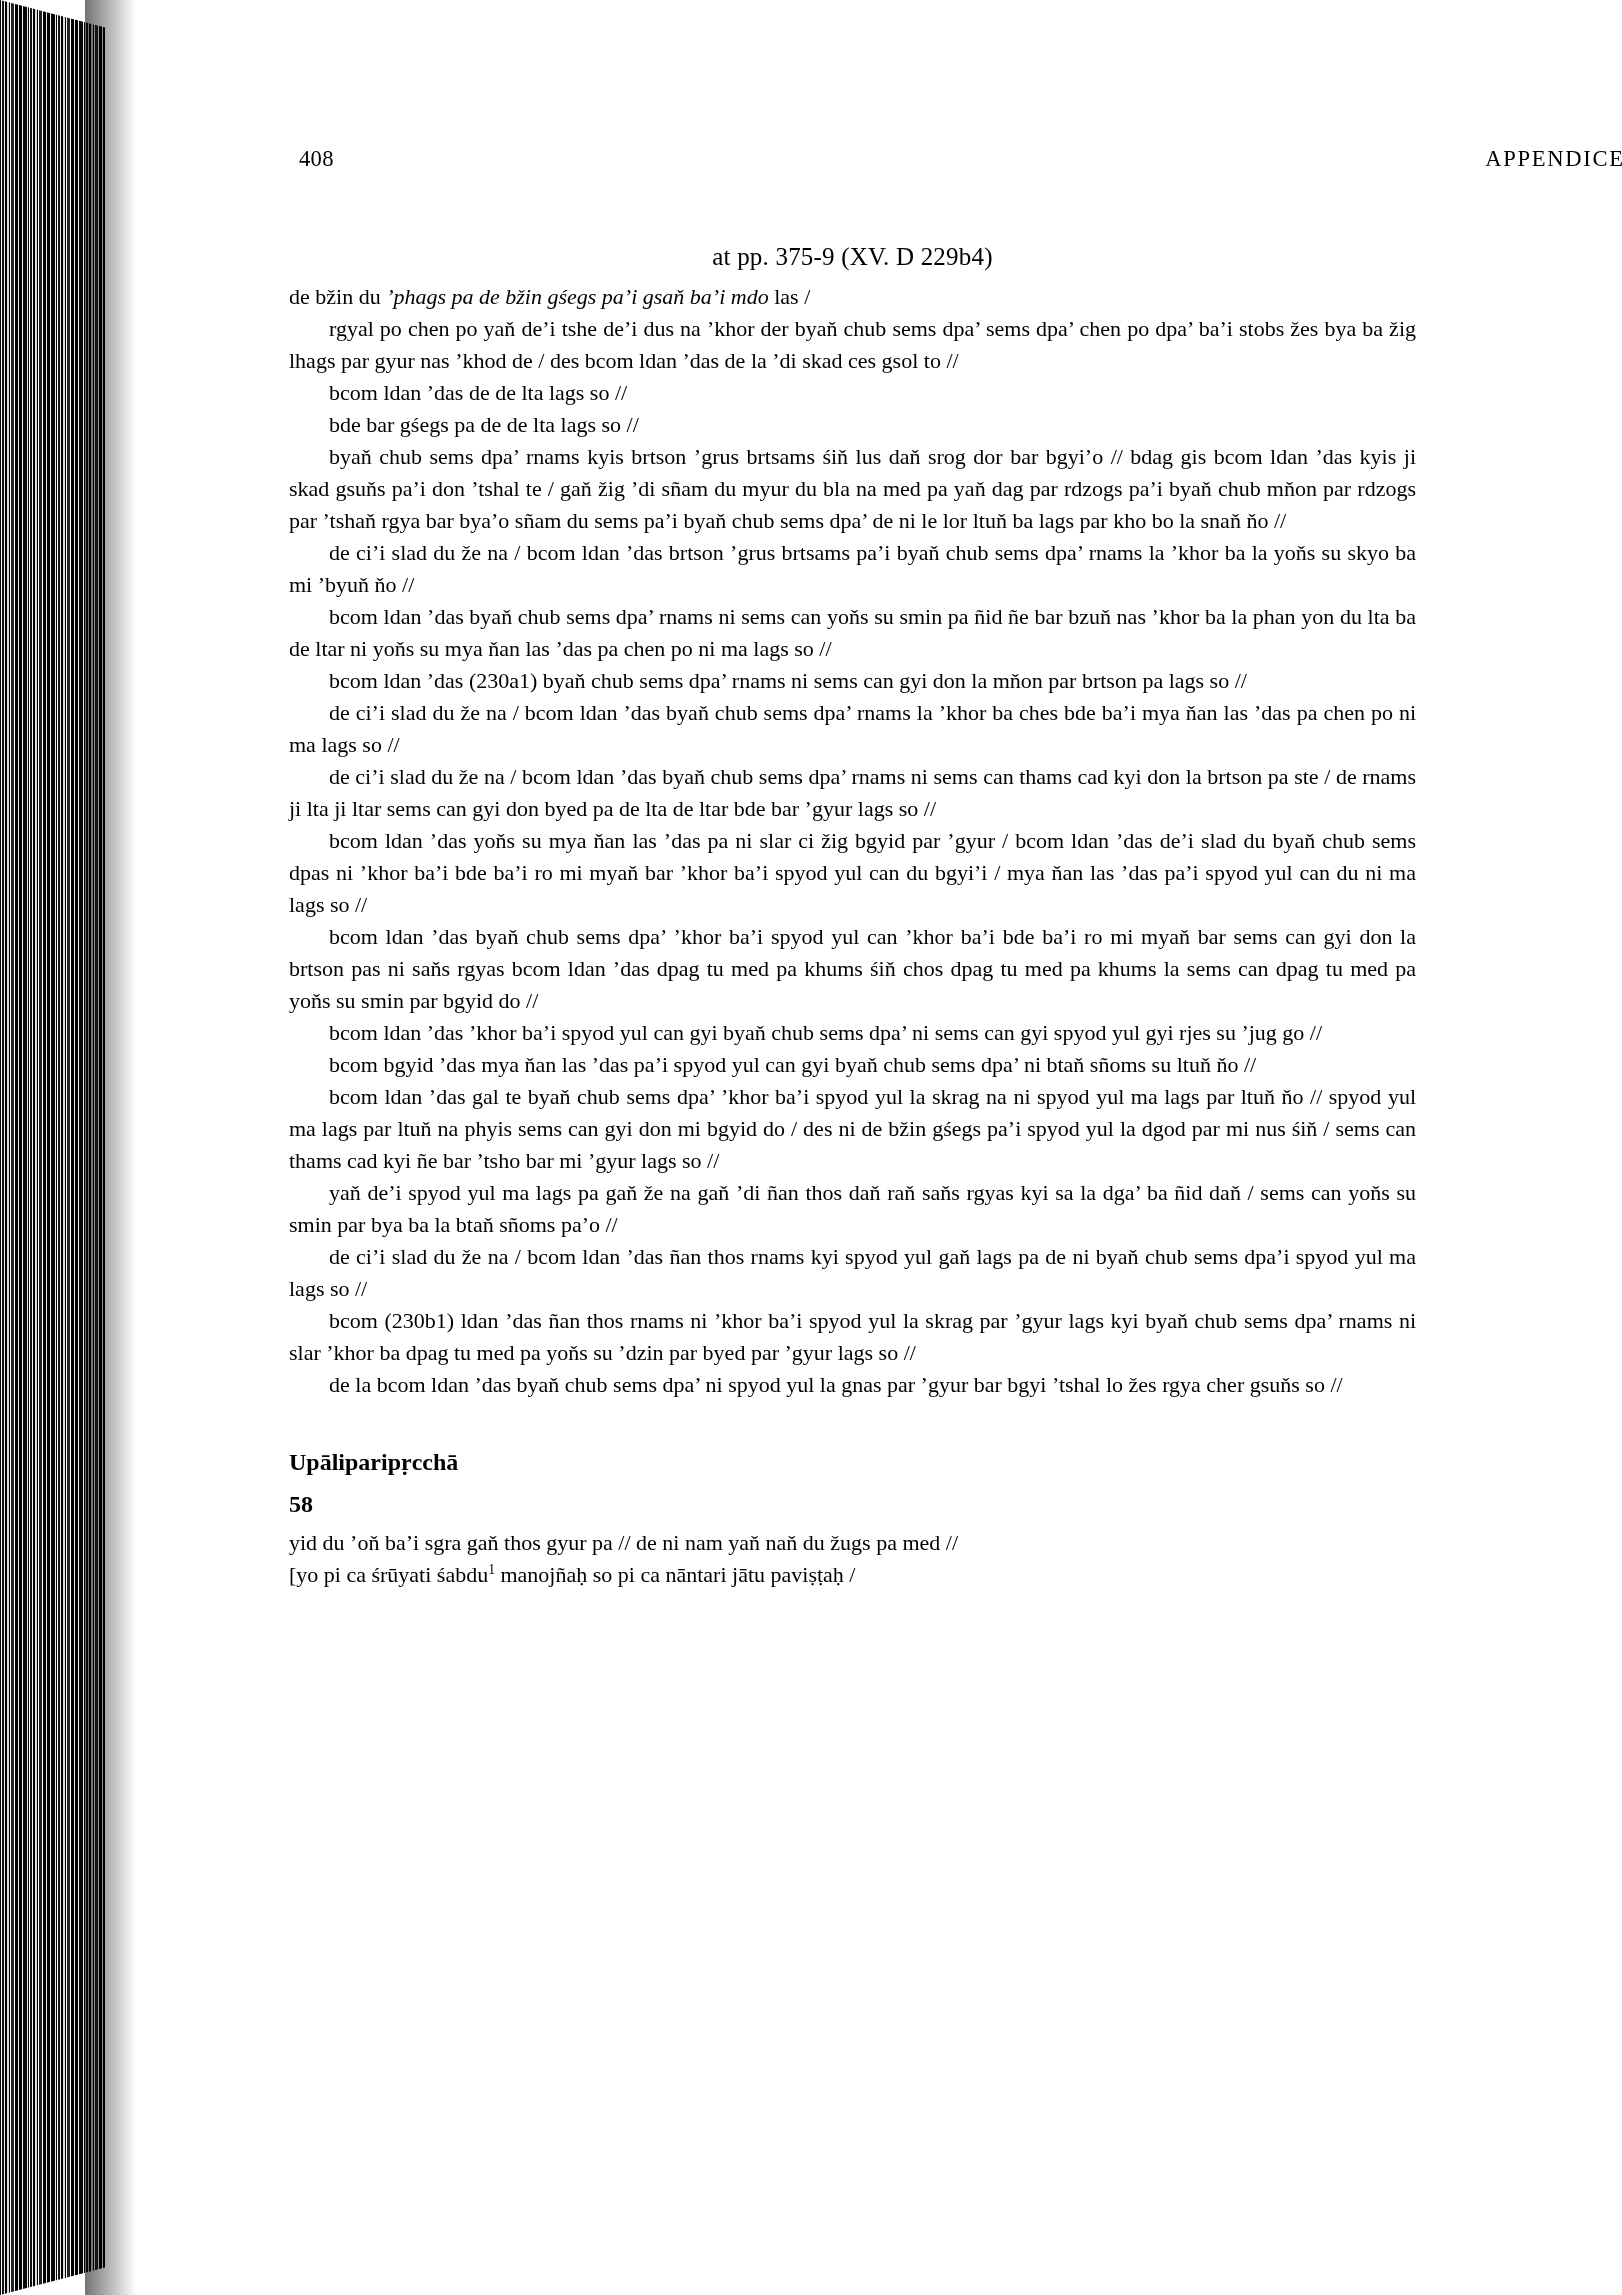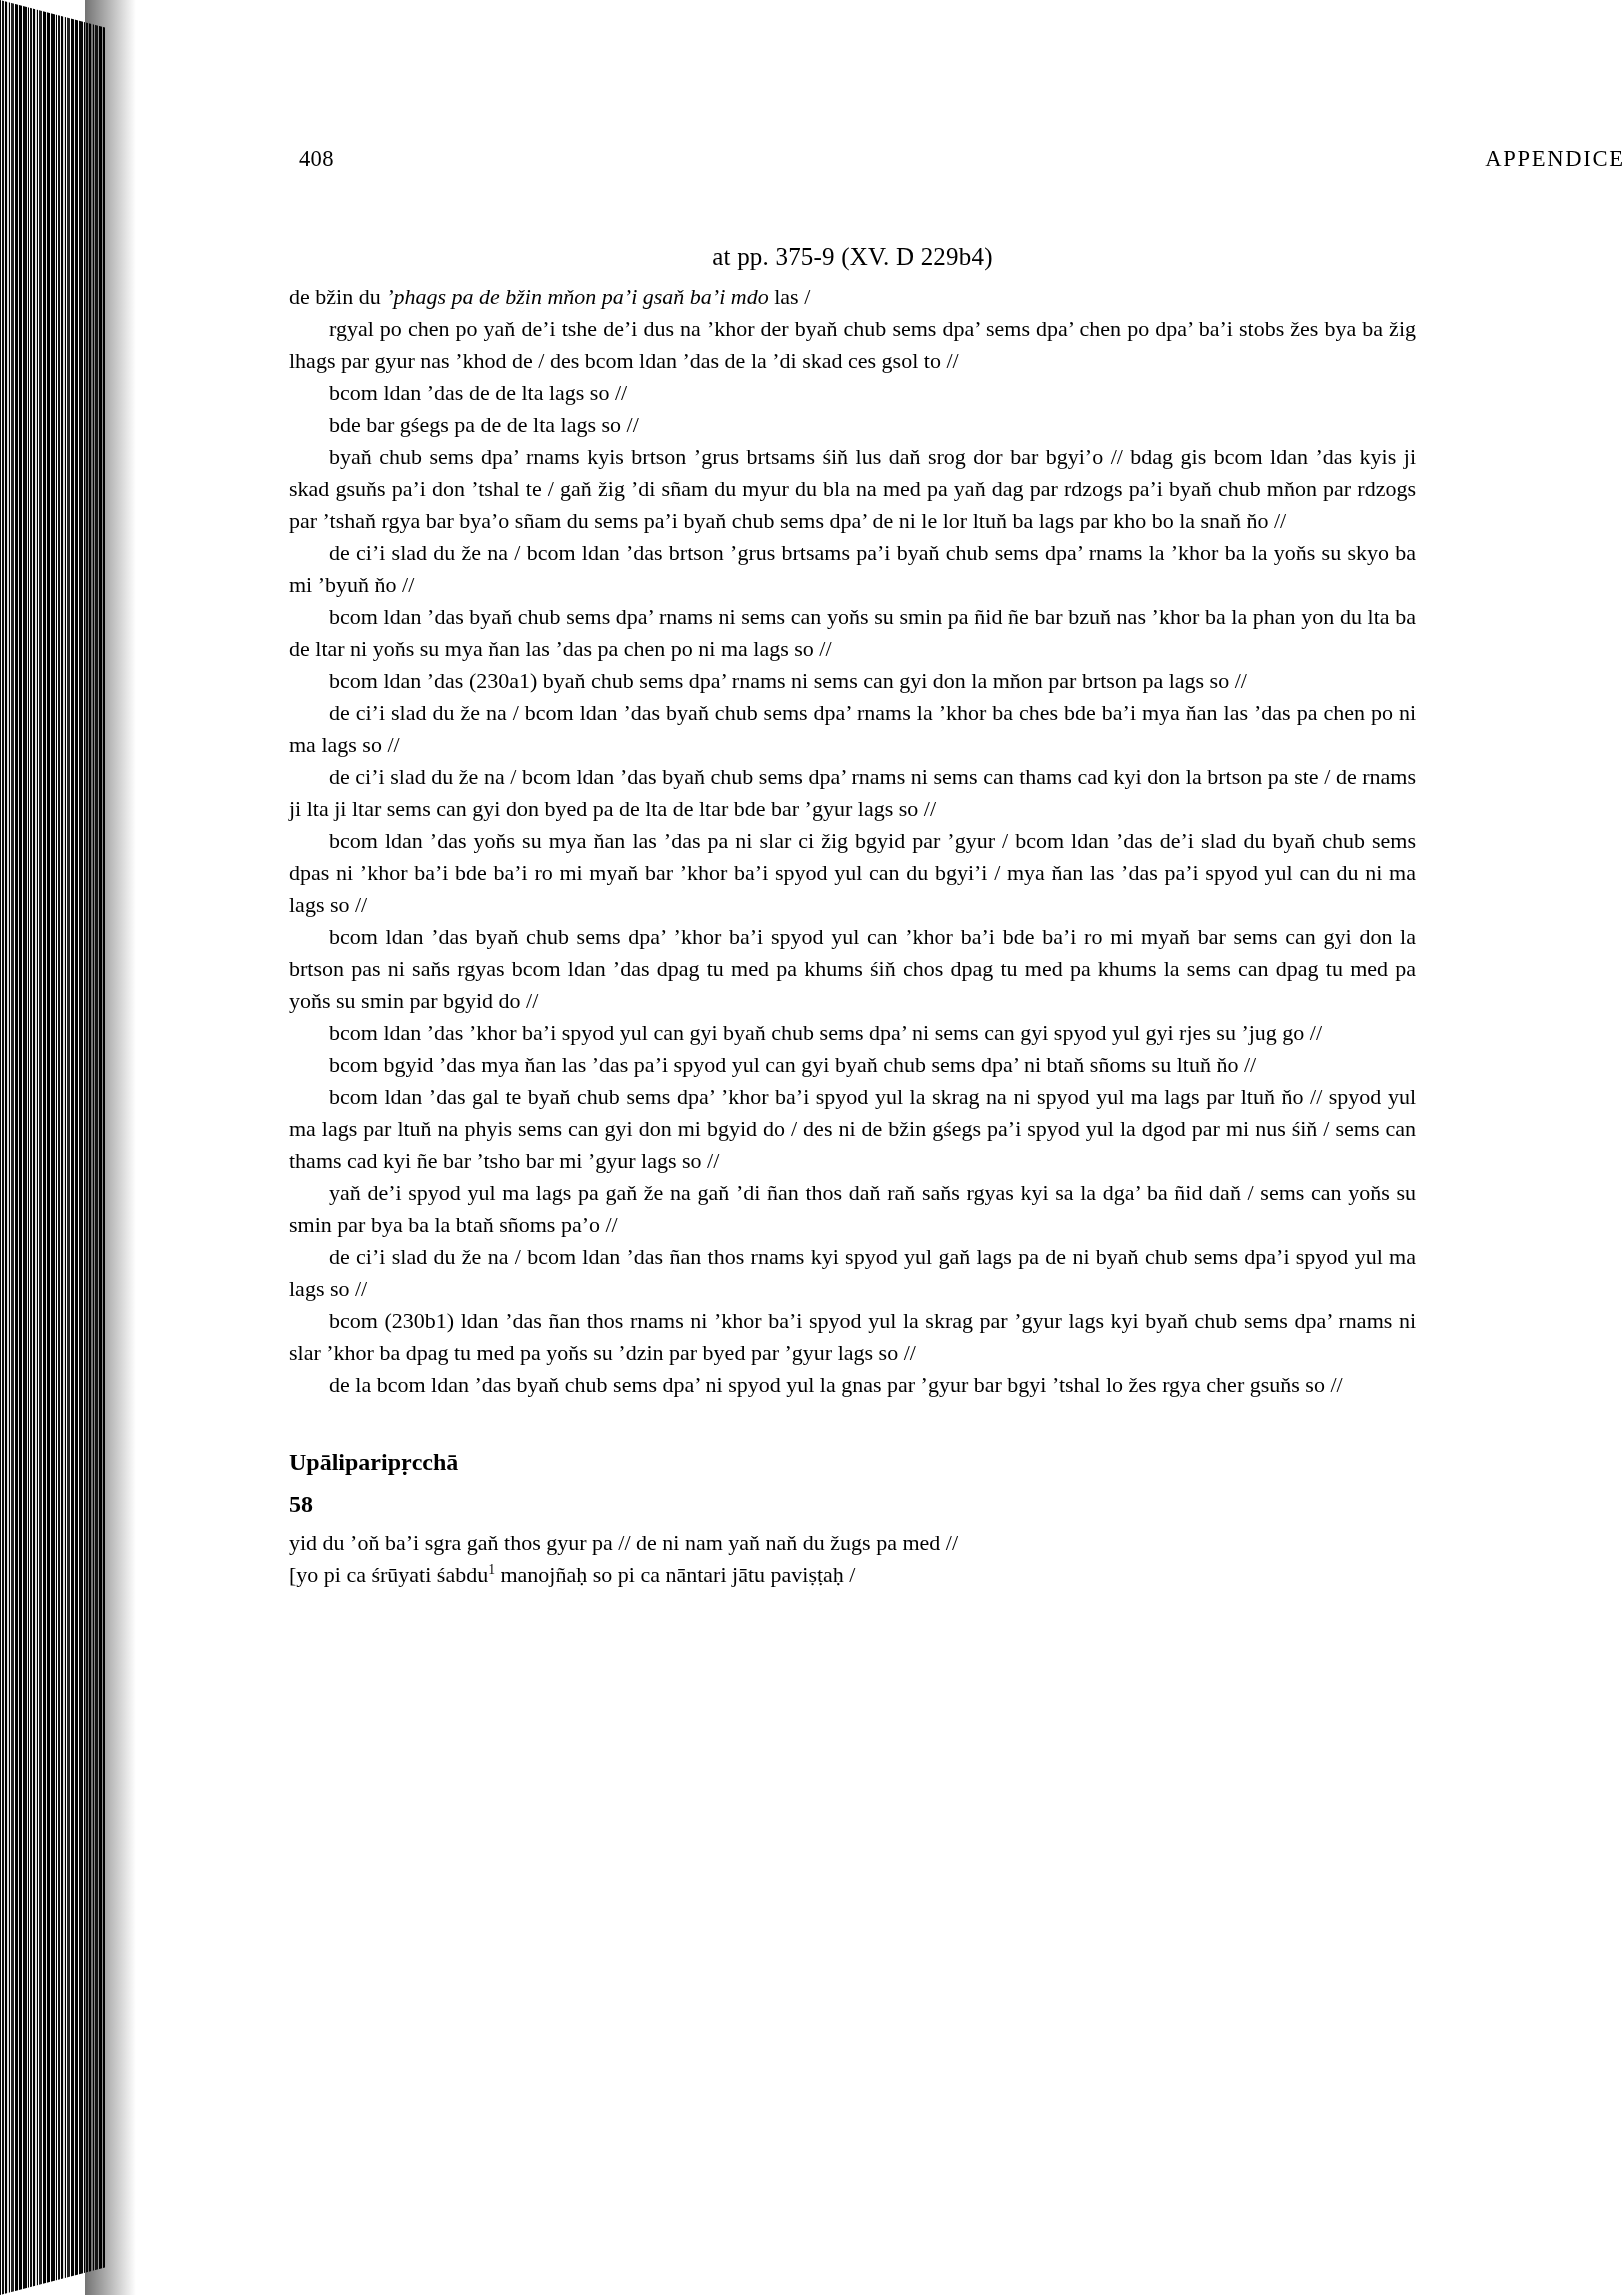--- a/index.html
+++ b/index.html
@@ -161,21 +161,21 @@
 
   <div class="header">
     <div class="folio">408</div>
     <div class="running-head">APPENDICES</div>
   </div>
 
   <div class="body">
 
     <div class="section-title">at pp. 375-9 (XV. D 229b4)</div>
 
-    <p class="para noindent"><span>de bžin du </span><i class="tib">’phags pa de bžin mňon pa’i gsaň ba’i mdo</i><span> las /</span></p>
+    <p class="para noindent"><span>de bžin du </span><i class="tib">’phags pa de bžin gśegs pa’i gsaň ba’i mdo</i><span> las /</span></p>
 
     <p class="para">rgyal po chen po yaň de’i tshe de’i dus na ’khor der byaň chub sems dpa’ sems dpa’ chen po dpa’ ba’i stobs žes bya ba žig lhags par gyur nas ’khod de / des bcom ldan ’das de la ’di skad ces gsol to //</p>
     <p class="para">bcom ldan ’das de de lta lags so //</p>
     <p class="para">bde bar gśegs pa de de lta lags so //</p>
     <p class="para">byaň chub sems dpa’ rnams kyis brtson ’grus brtsams śiň lus daň srog dor bar bgyi’o // bdag gis bcom ldan ’das kyis ji skad gsuňs pa’i don ’tshal te / gaň žig ’di sñam du myur du bla na med pa yaň dag par rdzogs pa’i byaň chub mňon par rdzogs par ’tshaň rgya bar bya’o sñam du sems pa’i byaň chub sems dpa’ de ni le lor ltuň ba lags par kho bo la snaň ňo //</p>
     <p class="para">de ci’i slad du že na / bcom ldan ’das brtson ’grus brtsams pa’i byaň chub sems dpa’ rnams la ’khor ba la yoňs su skyo ba mi ’byuň ňo //</p>
     <p class="para">bcom ldan ’das byaň chub sems dpa’ rnams ni sems can yoňs su smin pa ñid ñe bar bzuň nas ’khor ba la phan yon du lta ba de ltar ni yoňs su mya ňan las ’das pa chen po ni ma lags so //</p>
     <p class="para">bcom ldan ’das (230a1) byaň chub sems dpa’ rnams ni sems can gyi don la mňon par brtson pa lags so //</p>
     <p class="para">de ci’i slad du že na / bcom ldan ’das byaň chub sems dpa’ rnams la ’khor ba ches bde ba’i mya ňan las ’das pa chen po ni ma lags so //</p>
     <p class="para">de ci’i slad du že na / bcom ldan ’das byaň chub sems dpa’ rnams ni sems can thams cad kyi don la brtson pa ste / de rnams ji lta ji ltar sems can gyi don byed pa de lta de ltar bde bar ’gyur lags so //</p>

